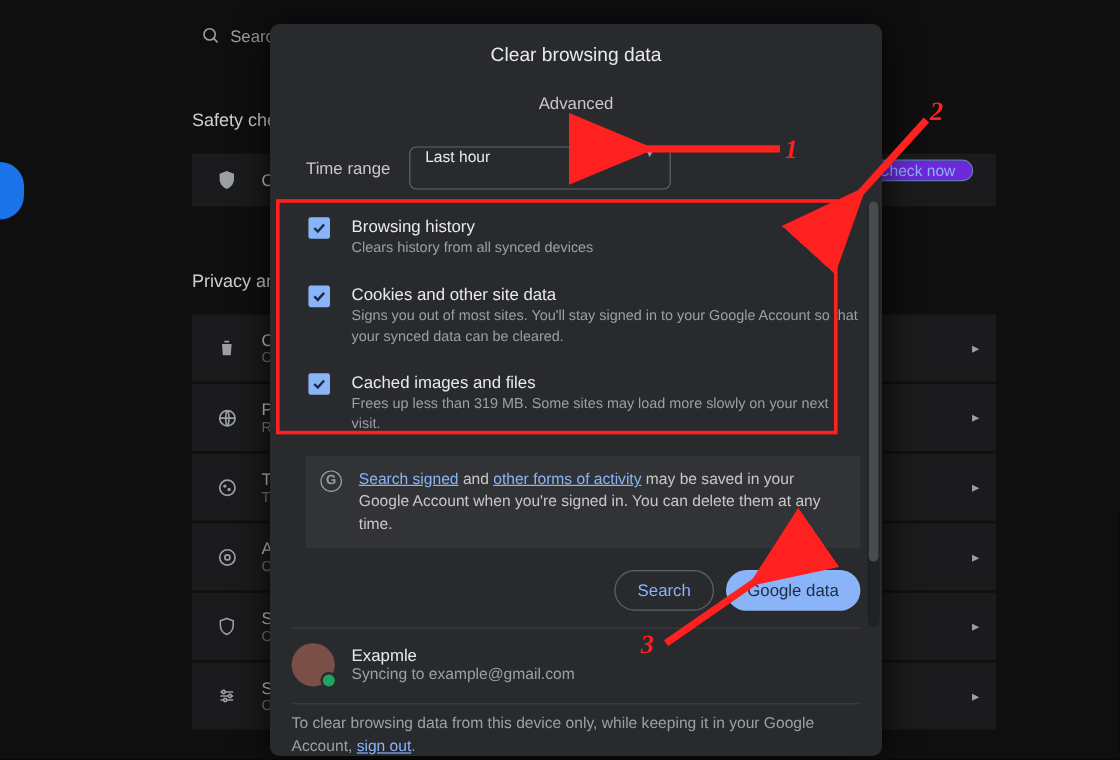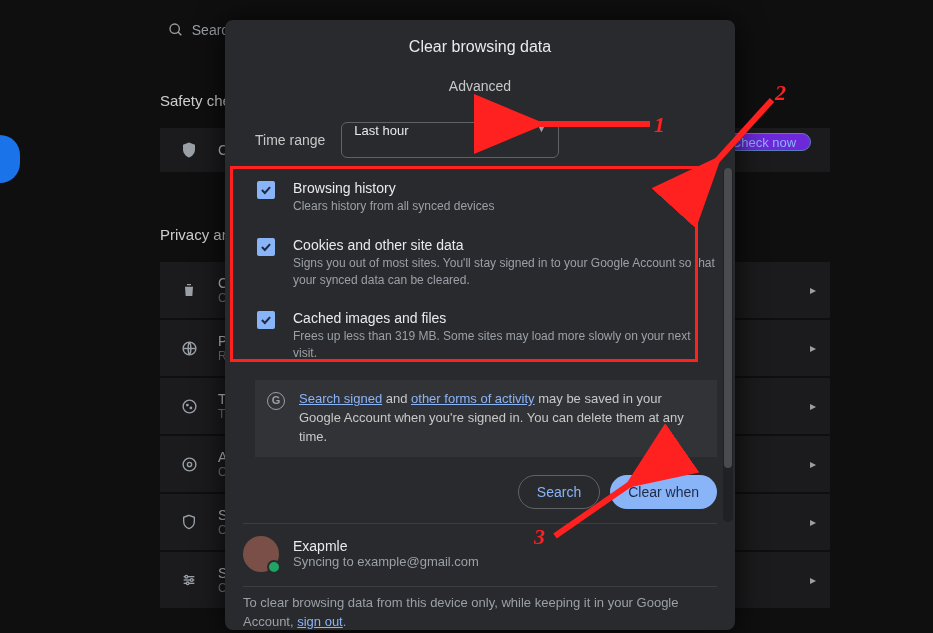--- a/index.html
+++ b/index.html
@@ -217,21 +217,21 @@
     <div class="info-row">
       <div class="g-icon">G</div>
       <div>
         <span class="lk">Search signed</span><span> and </span><span class="lk">other forms of activity</span><span> may be saved in your Google Account when you're signed in. You can delete them at any time.</span>
       </div>
     </div>
   </div>
 
   <div class="m-buttons">
     <div class="btn btn-cancel">Search</div>
-    <div class="btn btn-clear">Clear when</div>
+    <div class="btn btn-clear">Google data</div>
   </div>
 
   <div class="sep"></div>
   <div class="account">
     <div class="avatar">
         <div class="dot"></div>
       </div>
     <div>
       <div class="acc-name">Exapmle</div>
       <div class="acc-sub">Syncing to example@gmail.com</div>

